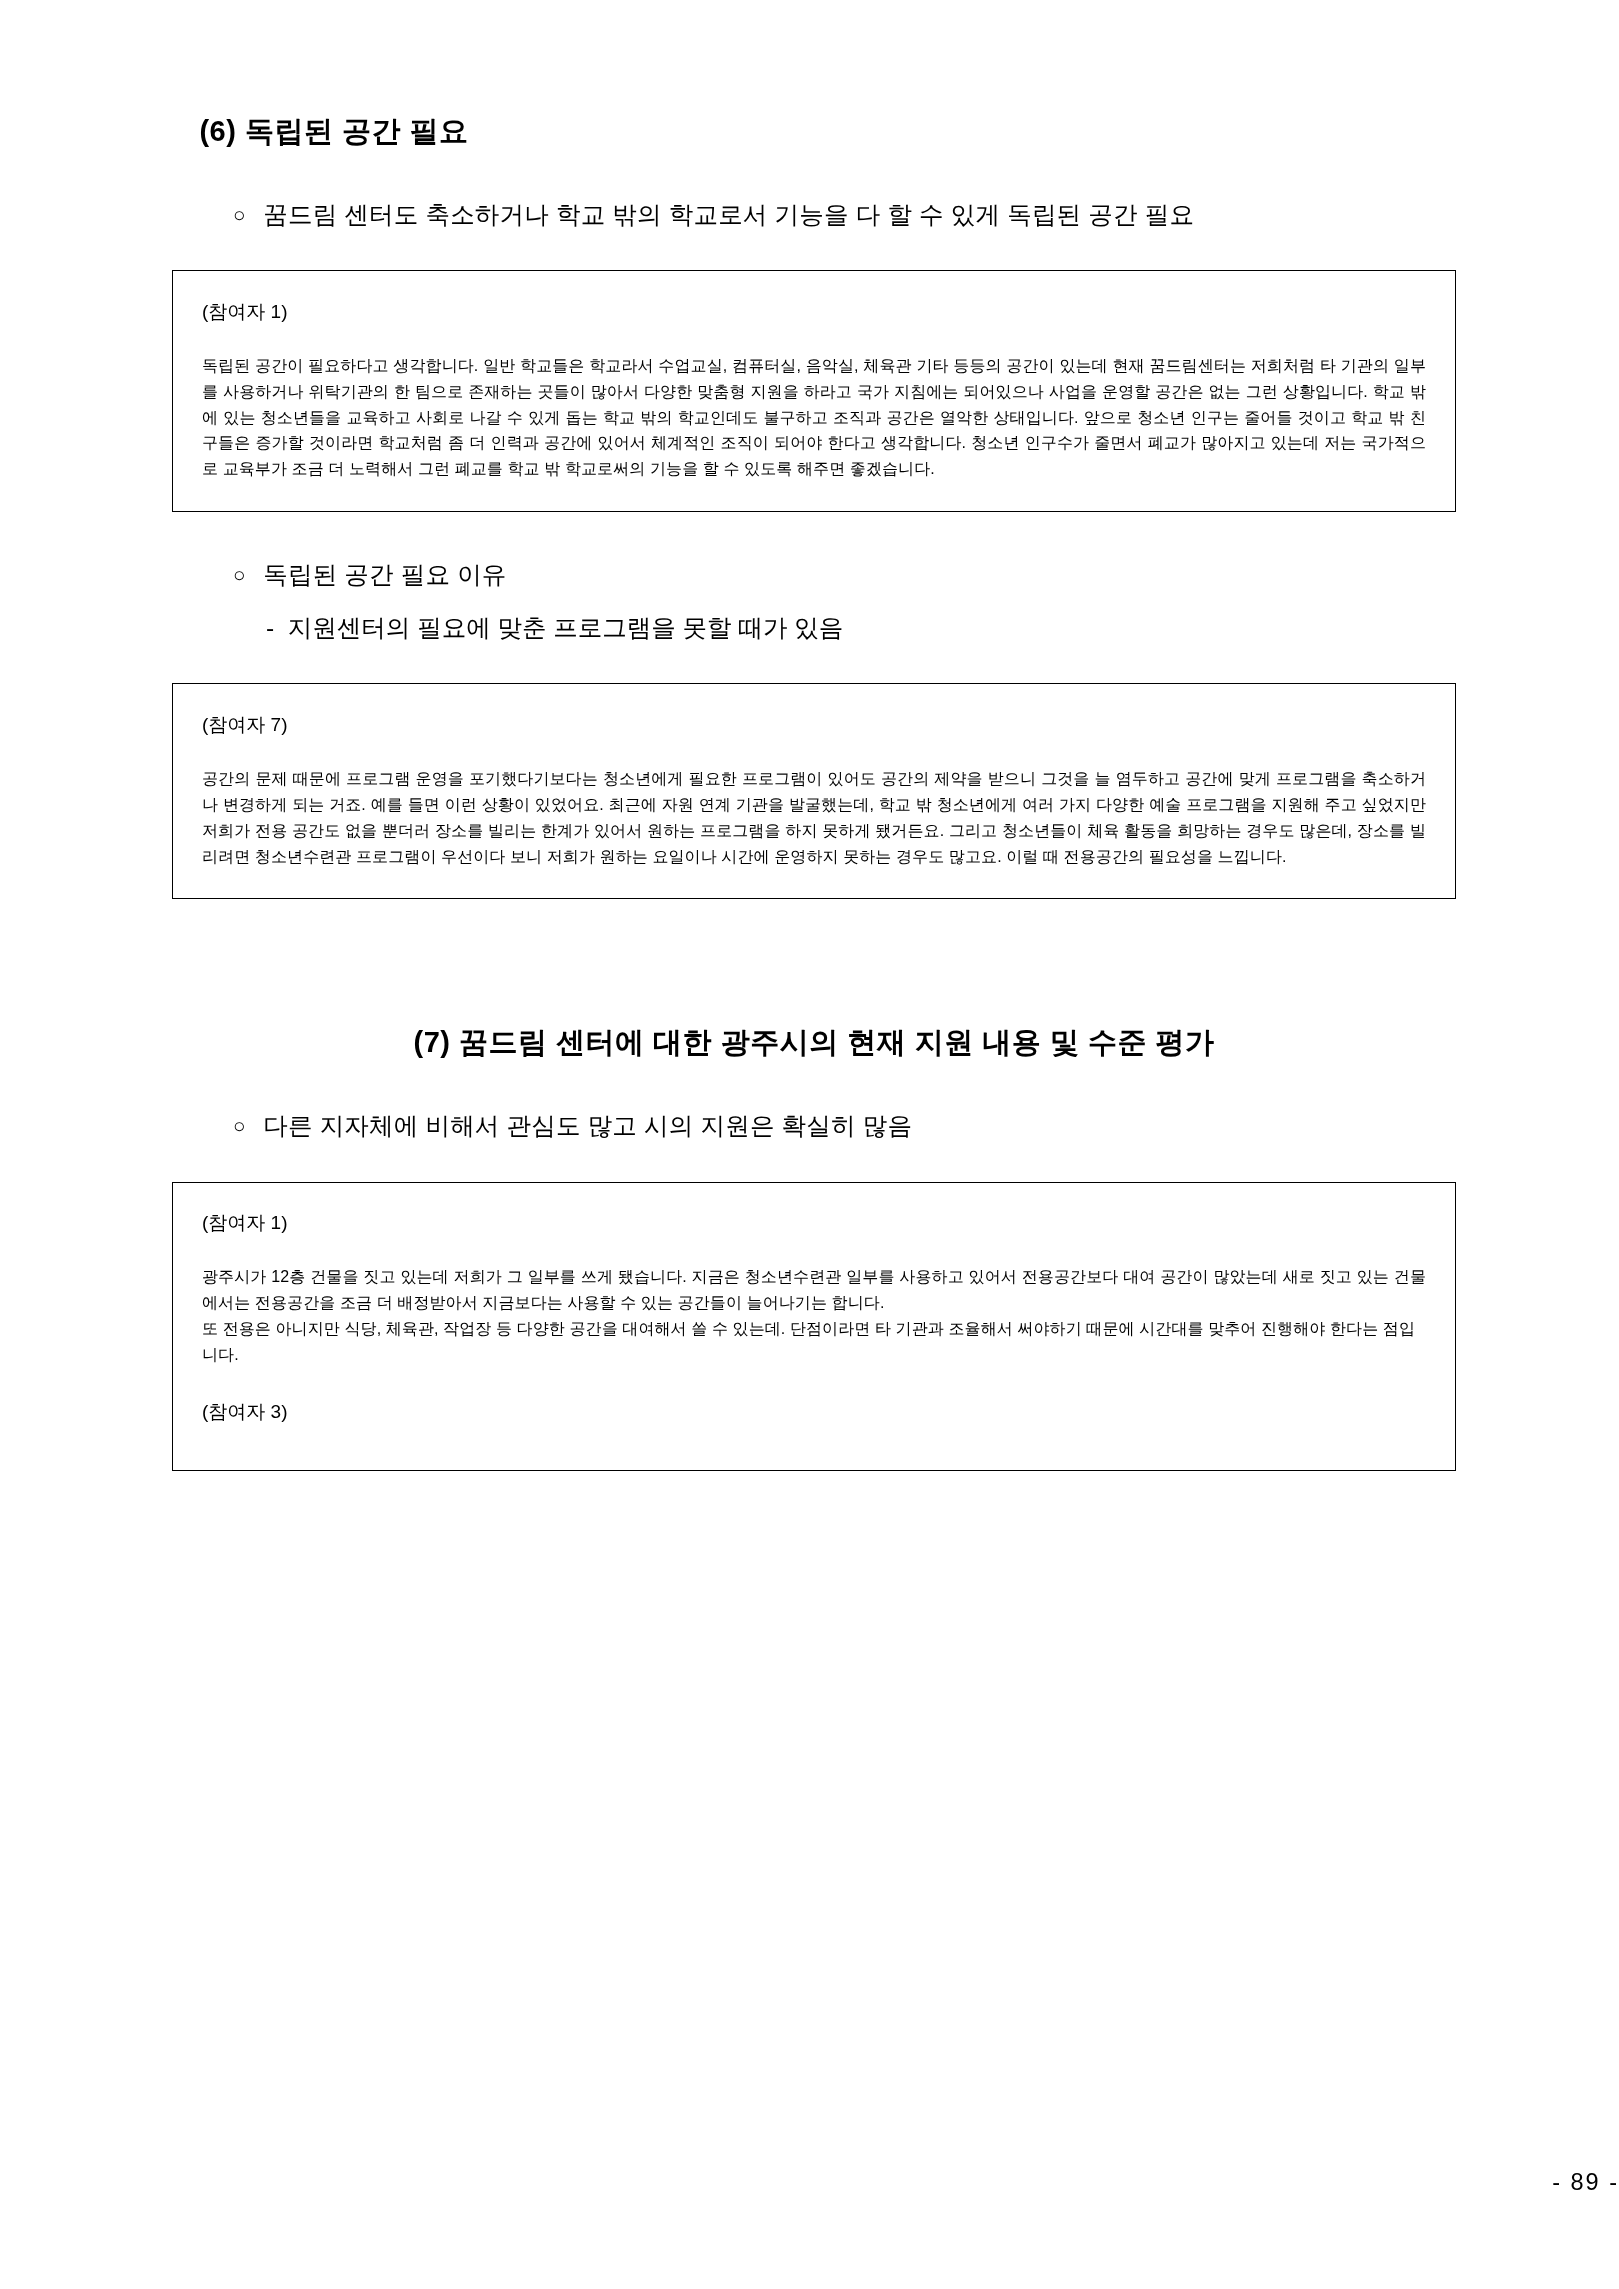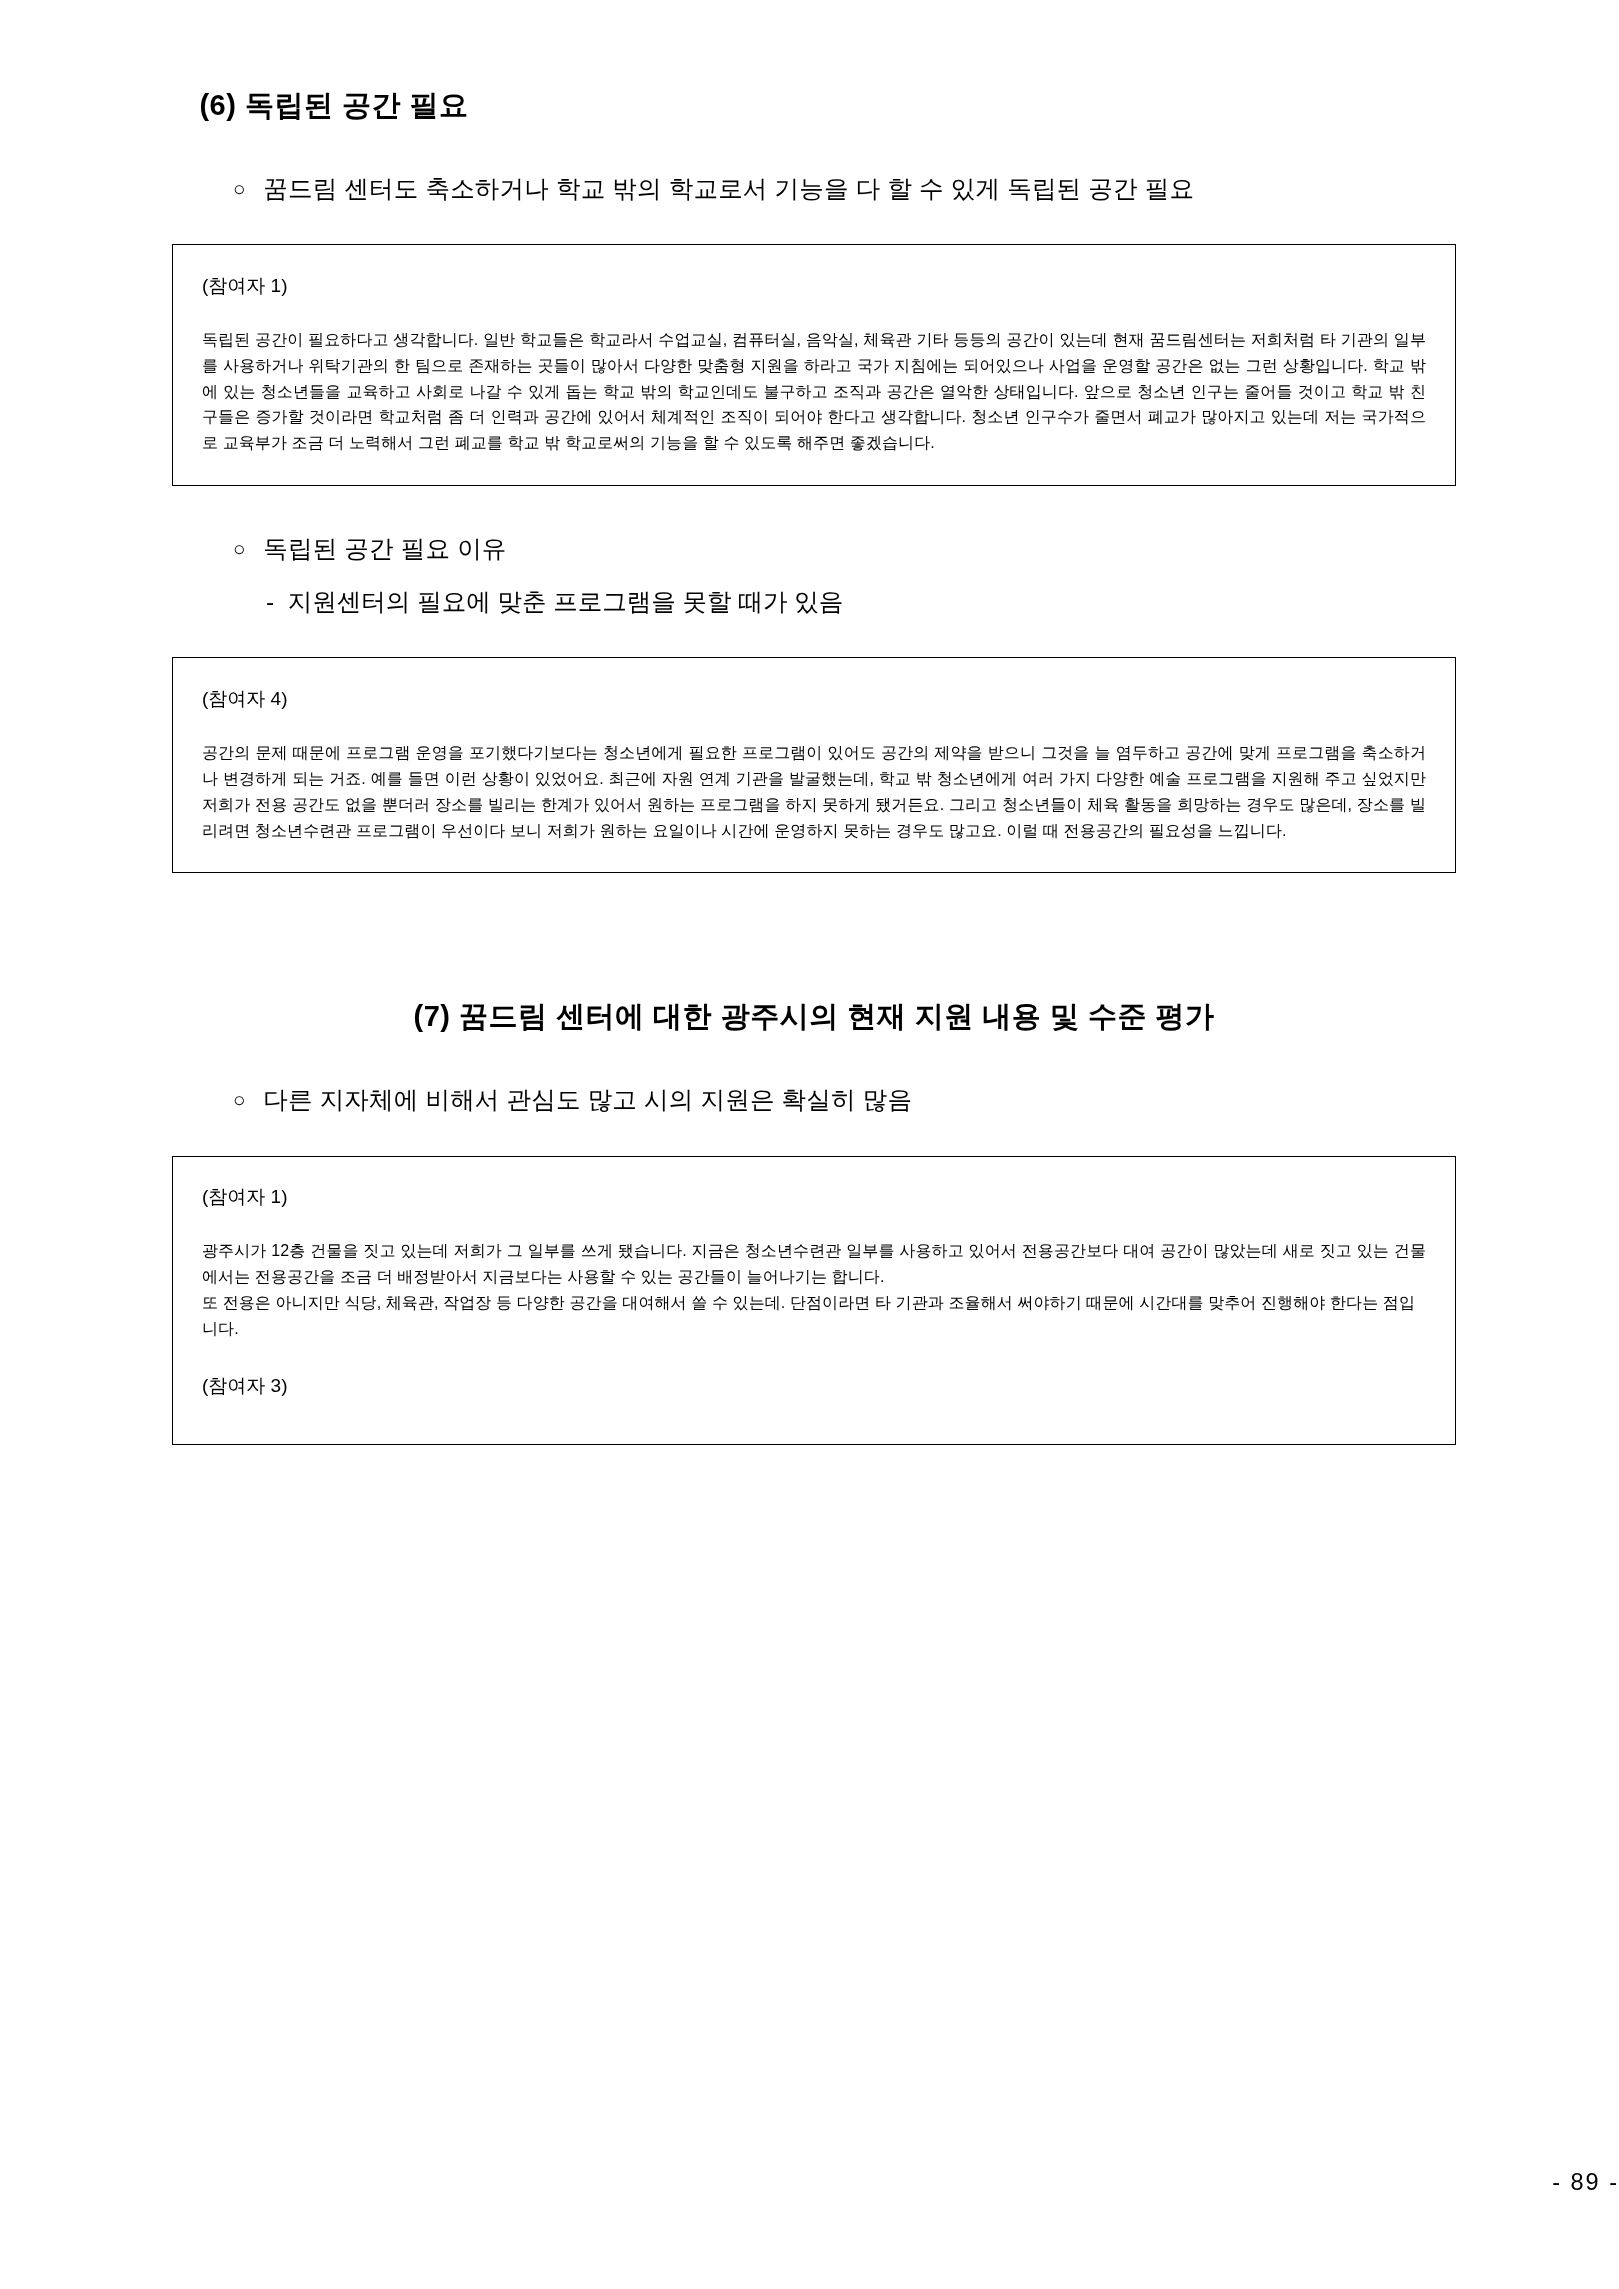--- a/index.html
+++ b/index.html
@@ -14,21 +14,21 @@
     color: #000000;
     position: relative;
   }
   .page {
     position: absolute;
     left: 0;
     top: 0;
     width: 1619px;
     height: 2290px;
     box-sizing: border-box;
-    padding: 85px 172px 0 172px;
+    padding: 111px 172px 0 172px;
   }
   .content {
     width: 1284px;
     margin: 0 auto;
   }
 
   h2.section-heading {
     font-size: 29px;
     font-weight: bold;
     margin: 0 0 0 27.4px;
@@ -124,21 +124,21 @@
       <span class="marker">○</span>
       <span>독립된 공간 필요 이유</span>
     </div>
 
     <div class="bullet-dash">
       <span class="marker">-</span>
       <span>지원센터의 필요에 맞춘 프로그램을 못할 때가 있음</span>
     </div>
 
     <div class="quote-box">
-      <div class="speaker">(참여자 4)</div>
+      <div class="speaker">(참여자 7)</div>
       <p class="para">공간의 문제 때문에 프로그램 운영을 포기했다기보다는 청소년에게 필요한 프로그램이 있어도 공간의 제약을 받으니 그것을 늘 염두하고 공간에 맞게 프로그램을 축소하거나 변경하게 되는 거죠. 예를 들면 이런 상황이 있었어요. 최근에 자원 연계 기관을 발굴했는데, 학교 밖 청소년에게 여러 가지 다양한 예술 프로그램을 지원해 주고 싶었지만 저희가 전용 공간도 없을 뿐더러 장소를 빌리는 한계가 있어서 원하는 프로그램을 하지 못하게 됐거든요. 그리고 청소년들이 체육 활동을 희망하는 경우도 많은데, 장소를 빌리려면 청소년수련관 프로그램이 우선이다 보니 저희가 원하는 요일이나 시간에 운영하지 못하는 경우도 많고요. 이럴 때 전용공간의 필요성을 느낍니다.</p>
     </div>
 
     <div class="gap-xl"></div>
 
     <h2 class="section-heading centered">(7) 꿈드림 센터에 대한 광주시의 현재 지원 내용 및 수준 평가</h2>
 
     <div class="bullet-circle">
       <span class="marker">○</span>
       <span>다른 지자체에 비해서 관심도 많고 시의 지원은 확실히 많음</span>

